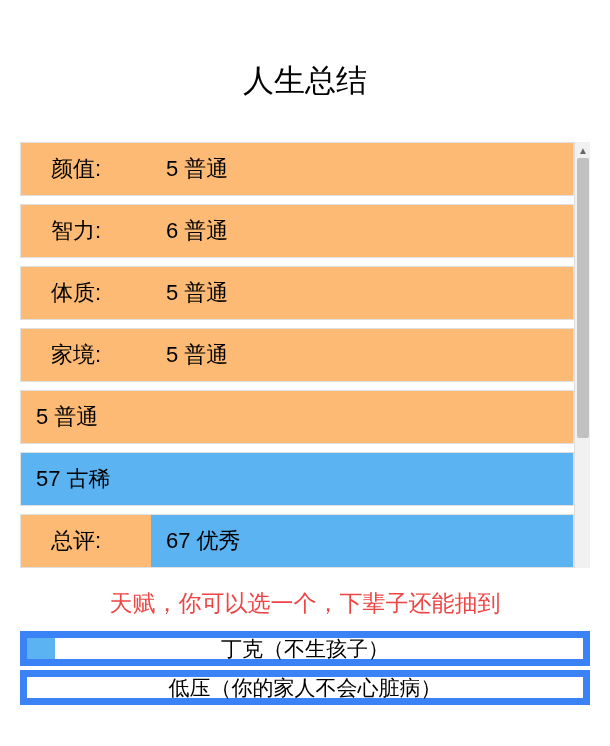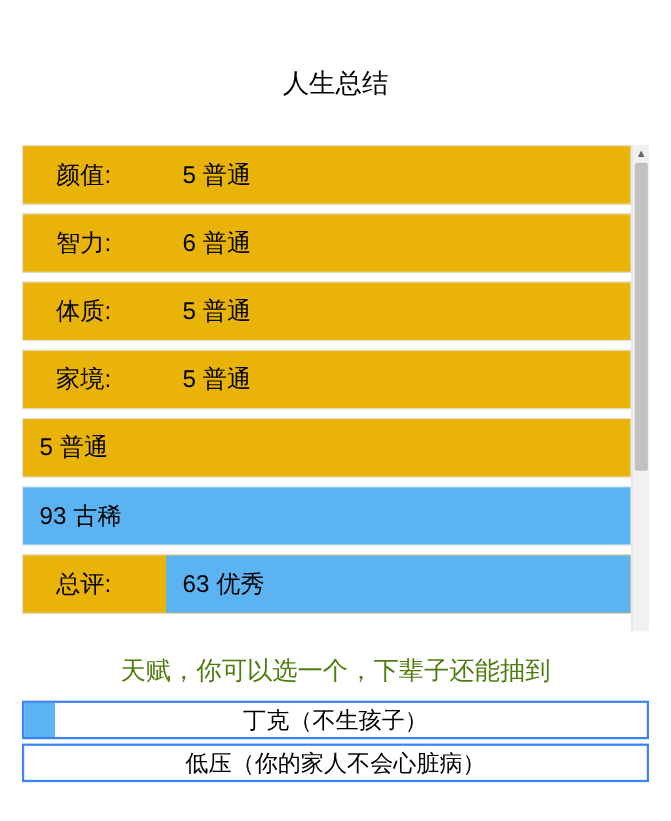--- a/index.html
+++ b/index.html
@@ -16,45 +16,45 @@
     }
     .container {
       width: 100%;
       height: 100%;
       padding: 60px 20px 20px 20px;
       display: flex;
       flex-direction: column;
     }
     .title {
       text-align: center;
-      font-size: 24px;
+      font-size: 31px;
       font-weight: 500;
       color: #000;
       margin-bottom: 40px;
     }
     .stats-wrapper {
       position: relative;
       display: flex;
     }
     .stats-scroll {
       flex: 1;
       display: flex;
       flex-direction: column;
       overflow: hidden;
     }
     .stat-row {
       display: flex;
       align-items: center;
       border: 1px solid #e0e0e0;
       margin-bottom: 8px;
       height: 54px;
-      background: #eab308;
+      background: #fdba74;
     }
     .stat-row:last-child {
-      margin-bottom: 16px;
+      margin-bottom: 0;
     }
     .stat-label {
       width: 130px;
       padding-left: 30px;
       font-size: 22px;
       color: #000;
     }
     .stat-value {
       flex: 1;
       padding-left: 15px;
@@ -91,31 +91,31 @@
       top: 16px;
       left: 2px;
       width: 12px;
       height: 280px;
       background: #c1c1c1;
       border-radius: 2px;
     }
     .talent-prompt {
       text-align: center;
       font-size: 23px;
-      color: #4d7c0f;
+      color: #ef4444;
       margin-top: 20px;
       margin-bottom: 12px;
     }
     .talent-list {
       display: flex;
       flex-direction: column;
       gap: 4px;
     }
     .talent-item {
-      border: 2px solid #3b82f6;
+      border: 7px solid #3b82f6;
       height: 35px;
       display: flex;
       align-items: center;
       justify-content: center;
       font-size: 21px;
       color: #000;
       position: relative;
       cursor: pointer;
       background: #fff;
     }
@@ -150,25 +150,25 @@
           <div class="stat-value">5 普通</div>
         </div>
         <div class="stat-row">
           <div class="stat-label">家境:</div>
           <div class="stat-value">5 普通</div>
         </div>
         <div class="stat-row">
           <div class="stat-value">5 普通</div>
         </div>
         <div class="stat-row">
-          <div class="stat-value highlighted">93 古稀</div>
+          <div class="stat-value highlighted">57 古稀</div>
         </div>
         <div class="stat-row">
           <div class="stat-label">总评:</div>
-          <div class="stat-value highlighted">63 优秀</div>
+          <div class="stat-value highlighted">67 优秀</div>
         </div>
       </div>
     <div class="scrollbar">
       <div class="scroll-arrow-up">▲</div>
       <div class="scroll-thumb"></div>
     </div>
   </div>
 
   <div class="talent-prompt">天赋，你可以选一个，下辈子还能抽到</div>
 

